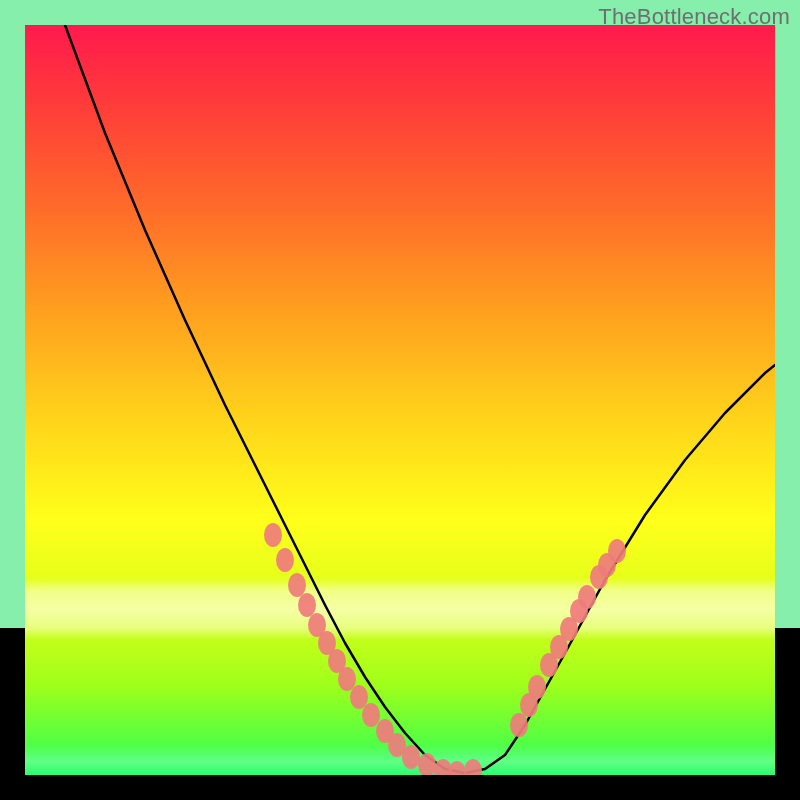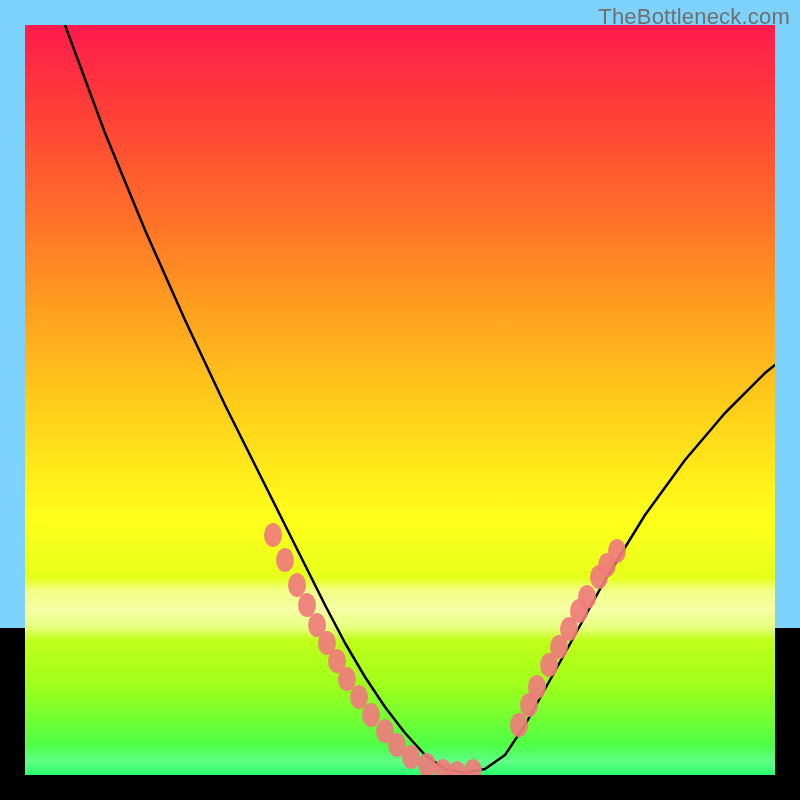--- a/index.html
+++ b/index.html
@@ -8,21 +8,21 @@
     width: 800px;
     height: 800px;
     background: #000;
     overflow: hidden;
     font-family: Arial, Helvetica, sans-serif;
   }
   .chart-wrap {
     position: relative;
     width: 800px;
     height: 628px;
-    background: #7dd3fc;
+    background: #86efac;
   }
   .plot-area {
     position: absolute;
     left: 25px;
     top: 25px;
     width: 750px;
     height: 750px;
     
     background: linear-gradient(to bottom,
       #ff1a4d 0%,

